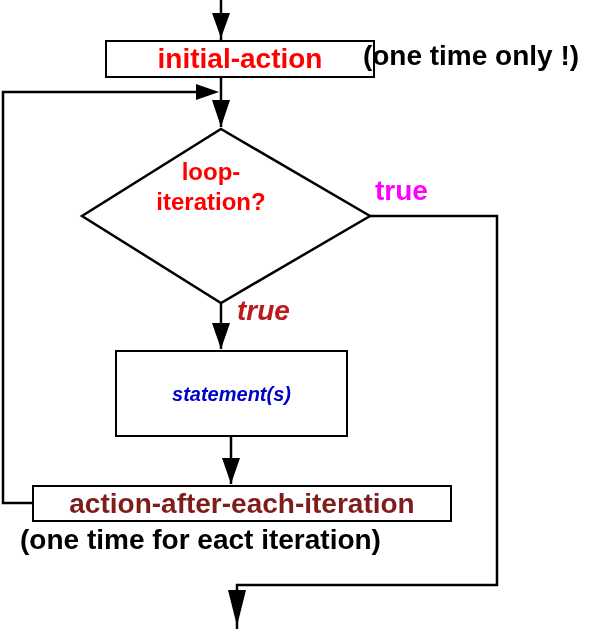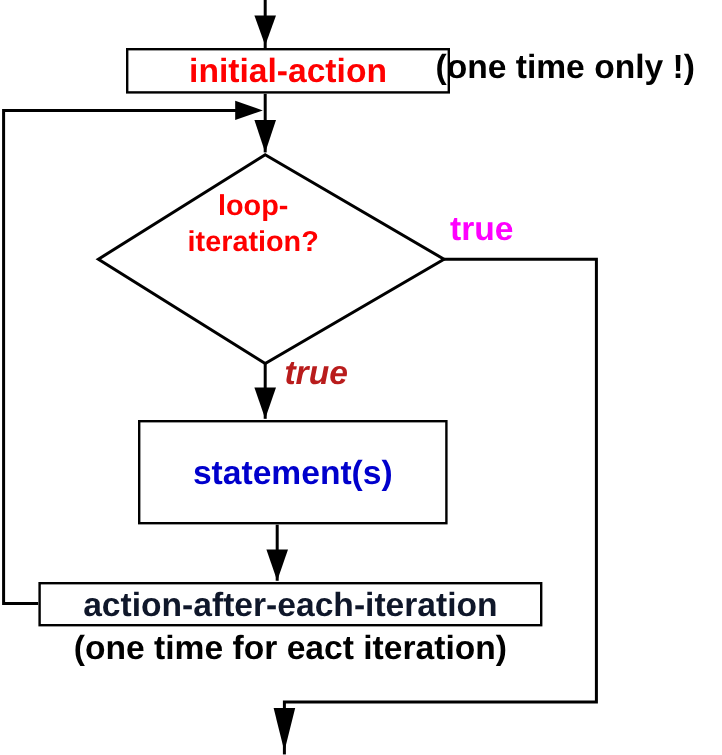--- a/index.html
+++ b/index.html
@@ -34,30 +34,31 @@
   }
   .box-initial {
     left: 105px; top: 40px;
     width: 270px; height: 38px;
     color: #ff0000;
     font-size: 28px;
     white-space: nowrap;
   }
   .box-statement {
     left: 115px; top: 350px;
-    width: 258px; height: 87px;
+    width: 233px; height: 87px;
     flex-direction: column;
     color: #0000cc;
-    font-size: 28px;
+    font-size: 20px;
     line-height: 36px;
+    font-style: italic;
   }
   .box-action {
     left: 32px; top: 485px;
     width: 420px; height: 37px;
-    color: #0f172a;
+    color: #7f1d1d;
     font-size: 28px;
     white-space: nowrap;
   }
   .label {
     position: absolute;
     white-space: nowrap;
   }
   .note-top {
     left: 340px; top: 40px;
     width: 262px;
@@ -81,23 +82,22 @@
     line-height: 30px;
   }
   .label-true {
     left: 237px; top: 296px;
     color: #b91c1c;
     font-size: 28px;
     line-height: 30px;
     font-style: italic;
   }
   .caption-bottom {
-    left: 30px; top: 524px;
+    left: 20px; top: 524px;
     width: 424px;
-    text-align: center;
     color: #000000;
     font-size: 28px;
     line-height: 32px;
   }
 </style>
 </head>
 <body>
 
 <div class="stage">
 

